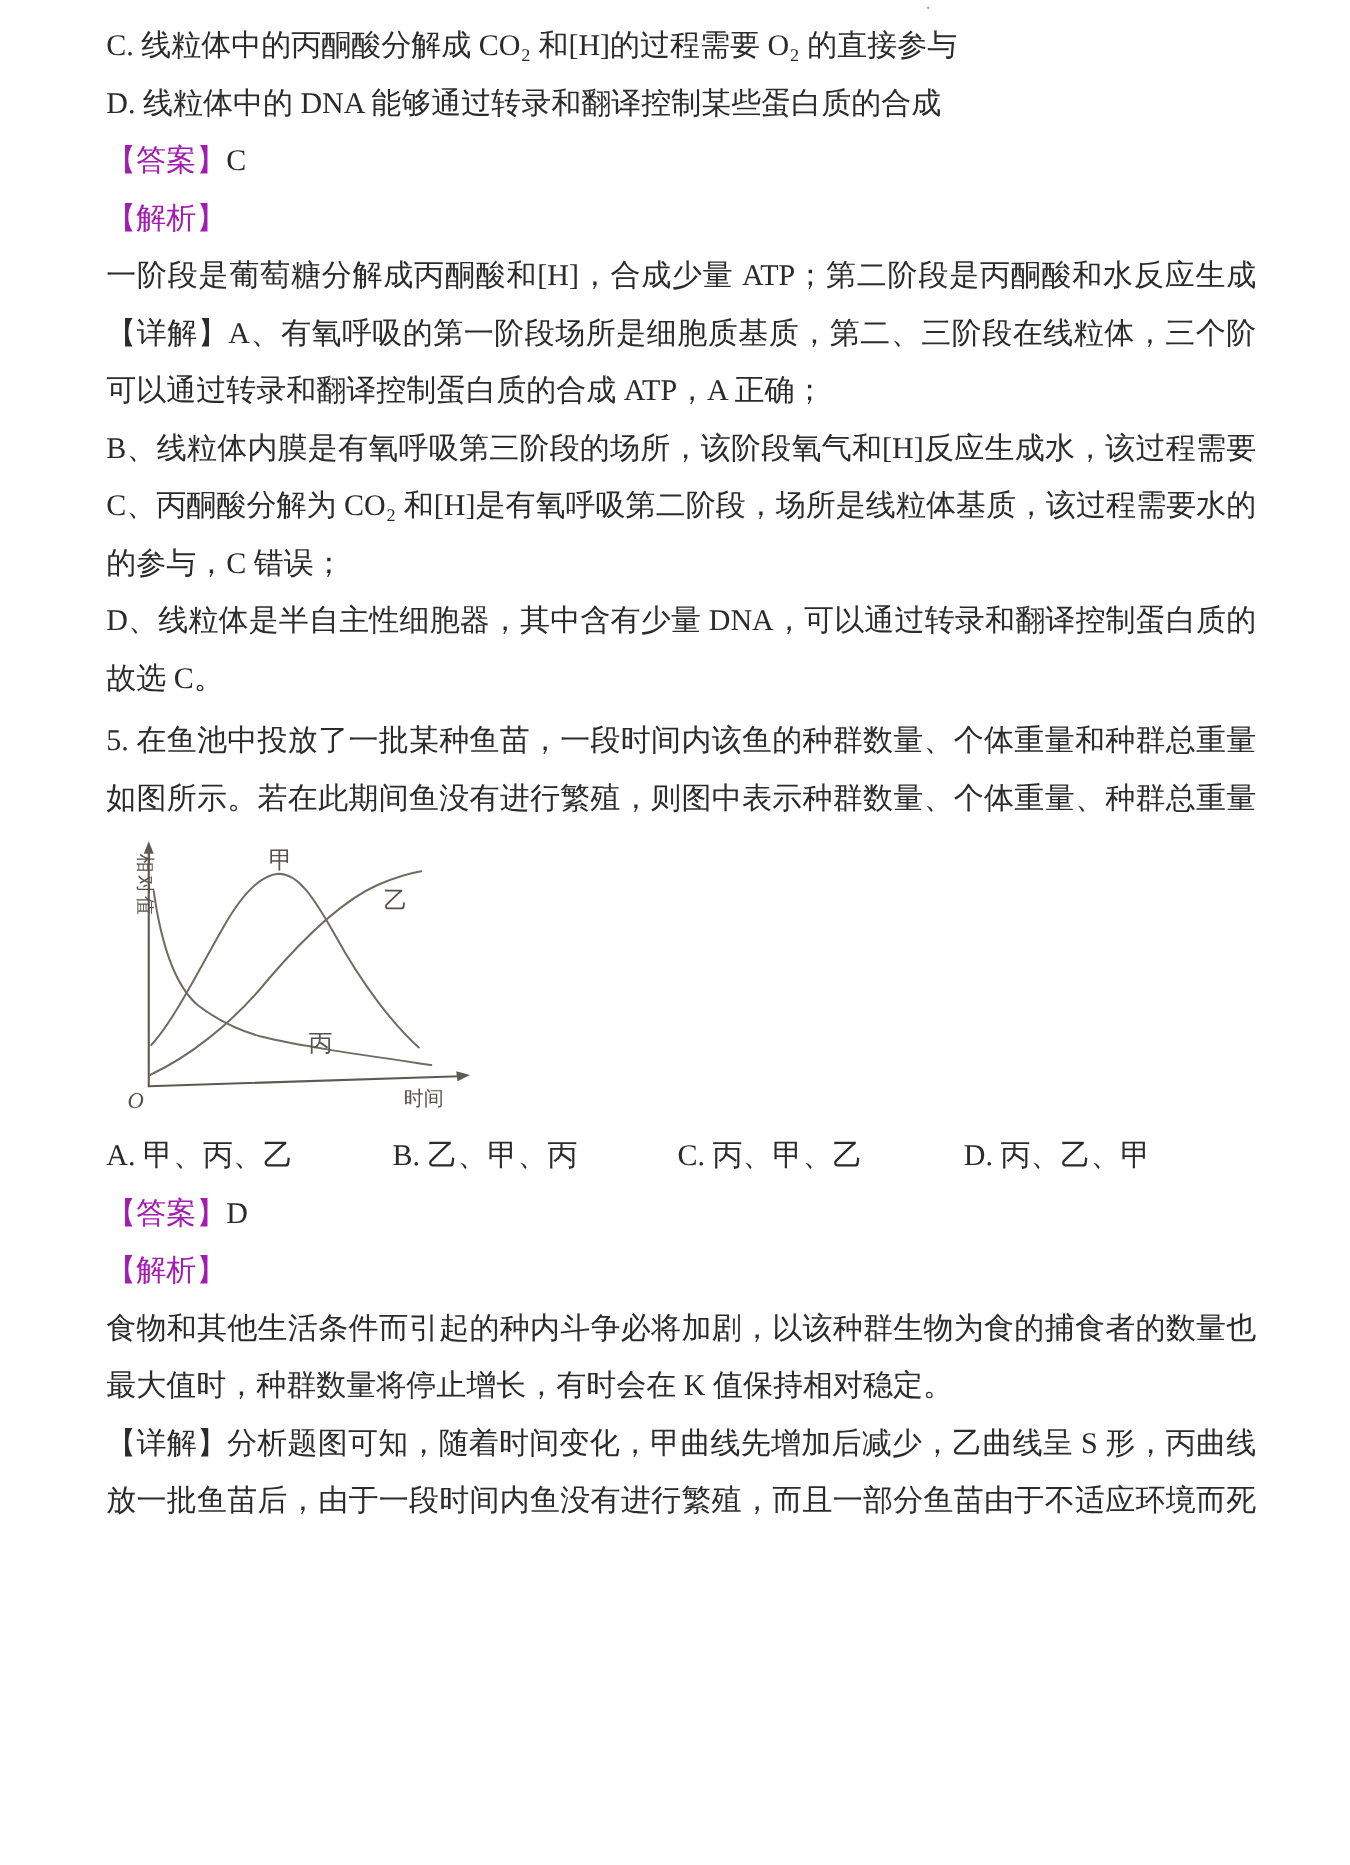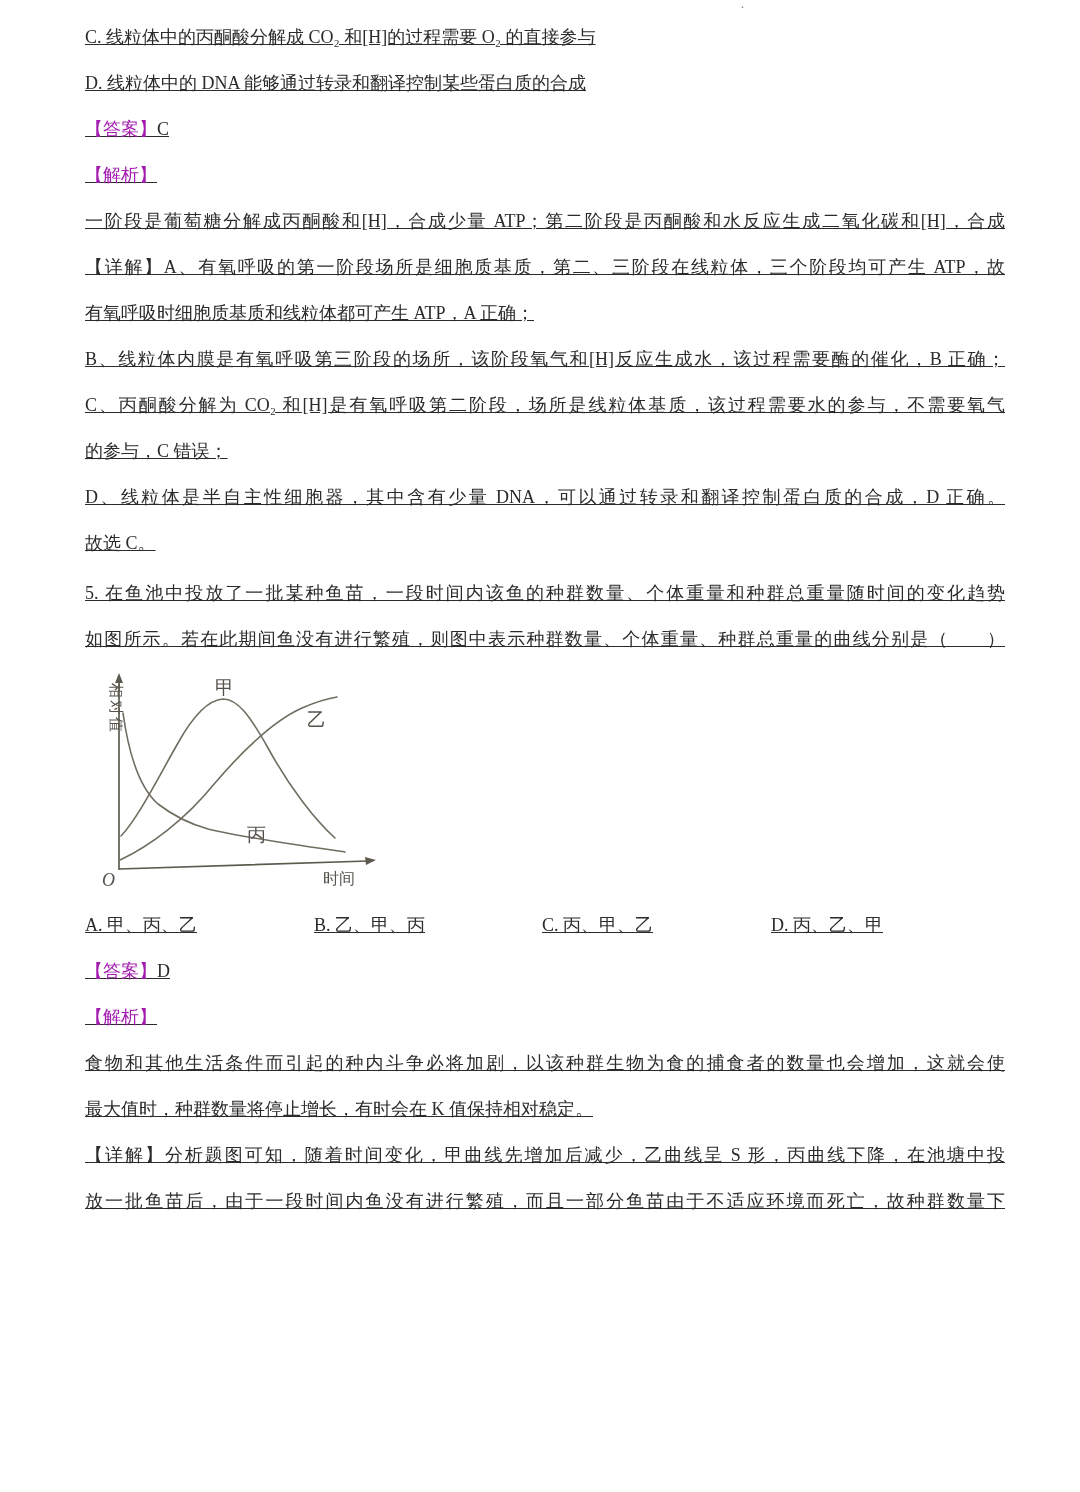--- a/index.html
+++ b/index.html
@@ -12,25 +12,24 @@
     overflow:hidden;
   }
   .corner-dot{
     position:absolute;left:740px;top:0px;
     color:#9a9a9a;font-size:15px;line-height:15px;
   }
   .doc{
     position:absolute;left:85px;top:14px;width:920px;
   }
   .line{
-    font-size:18px;
+    font-size:24px;
     height:46px;line-height:46px;
     overflow:hidden;
     white-space:normal;
-    text-decoration:underline;
   }
   .j{
     text-align:justify;
     text-align-last:justify;
   }
   .blue{color:#a21caf;}
   .opts{
     display:grid;
     grid-template-columns:229px 228px 229px auto;
     margin-top:10px;
@@ -60,21 +59,21 @@
       <div class="line">
         <span class="blue">【答案】</span><span>C</span>
       </div>
       <div class="line">
         <span class="blue">【解析】</span>
       </div>
 
       <div class="line j">一阶段是葡萄糖分解成丙酮酸和[H]，合成少量 ATP；第二阶段是丙酮酸和水反应生成二氧化碳和[H]，合成</div>
 
       <div class="line j">【详解】A、有氧呼吸的第一阶段场所是细胞质基质，第二、三阶段在线粒体，三个阶段均可产生 ATP，故</div>
-      <div class="line">有氧呼吸时细胞质基质和线粒体都可产生 ATP，A 正确；</div>
+      <div class="line">可以通过转录和翻译控制蛋白质的合成 ATP，A 正确；</div>
       <div class="line j">B、线粒体内膜是有氧呼吸第三阶段的场所，该阶段氧气和[H]反应生成水，该过程需要酶的催化，B 正确；</div>
       <div class="line j">C、丙酮酸分解为 CO₂ 和[H]是有氧呼吸第二阶段，场所是线粒体基质，该过程需要水的参与，不需要氧气</div>
       <div class="line">的参与，C 错误；</div>
       <div class="line j">D、线粒体是半自主性细胞器，其中含有少量 DNA，可以通过转录和翻译控制蛋白质的合成，D 正确。</div>
 
       <div class="line">故选 C。</div>
     </section>
 
     <section class="q5">
       <div class="line j">5. 在鱼池中投放了一批某种鱼苗，一段时间内该鱼的种群数量、个体重量和种群总重量随时间的变化趋势</div>

